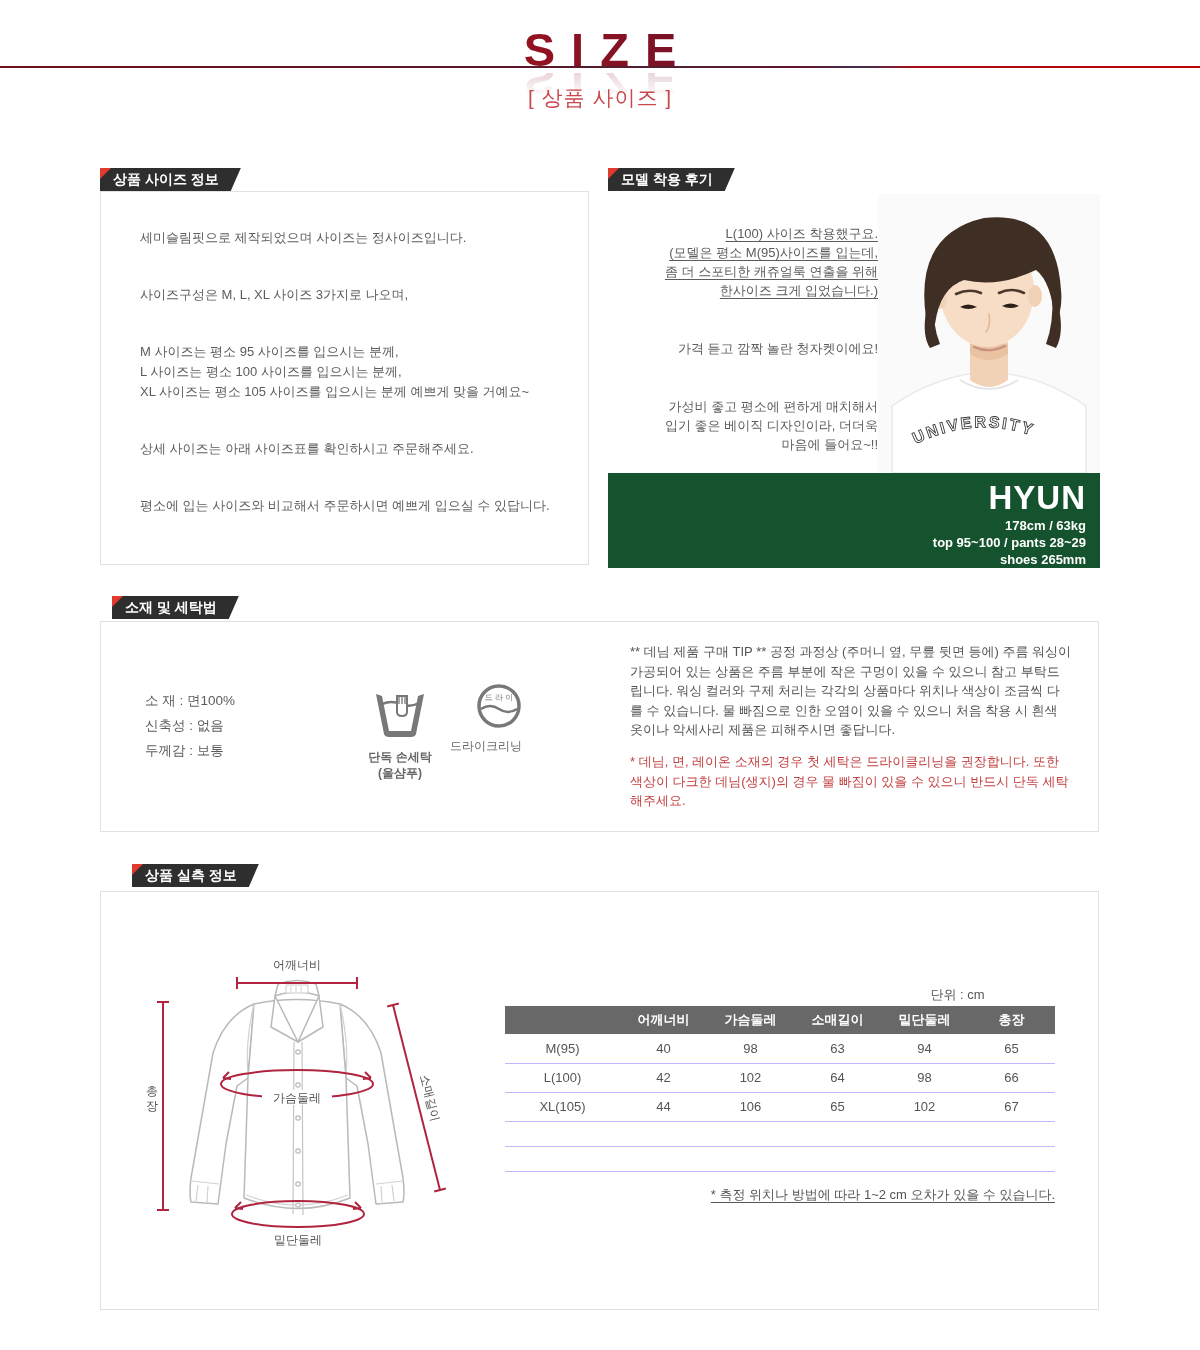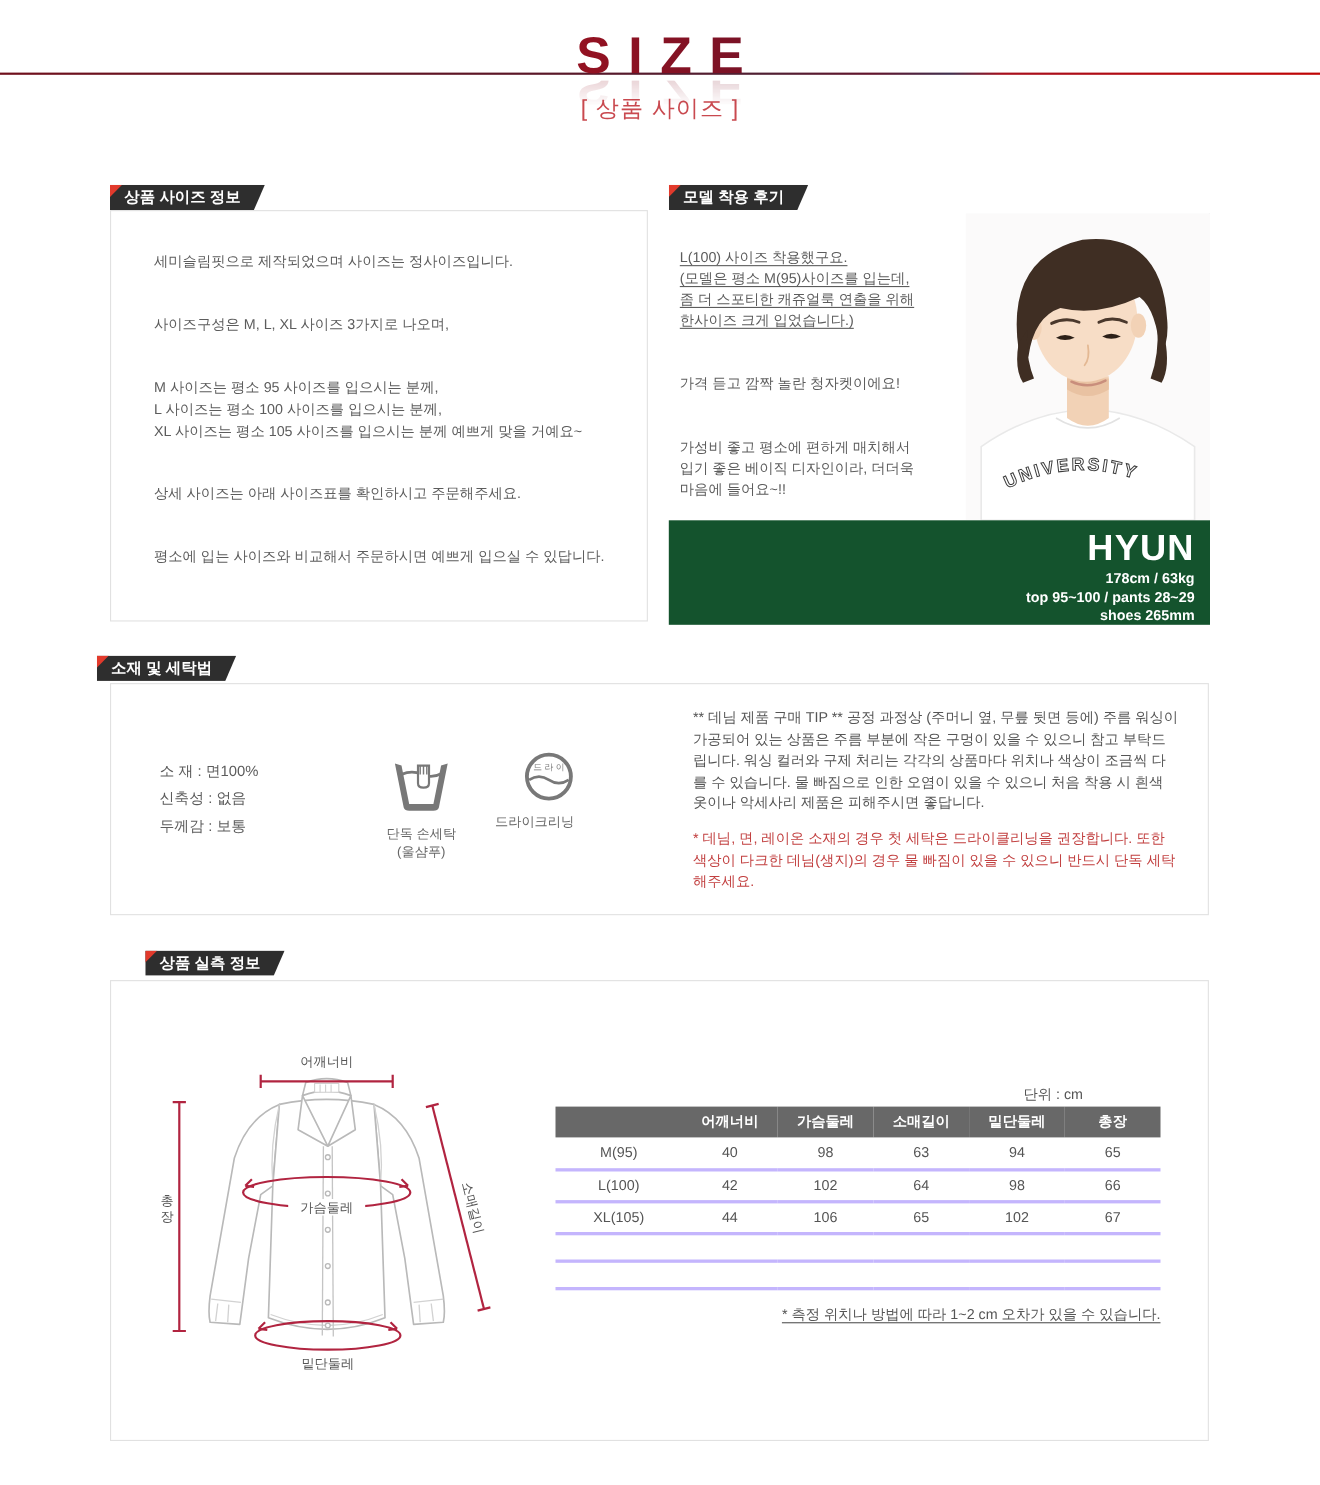--- a/index.html
+++ b/index.html
@@ -49,46 +49,46 @@
   #box-measure   { left:100px; top:891px; width:999px; height:419px; }
 
   .body-text { font-size:13px; color:#5c5c5c; line-height:20px; white-space:pre-line; }
 
   
   .size-info-text { position:absolute; left:140px; top:208px; width:430px; }
   .size-info-text p { margin-bottom:17px; }
 
   
   .review-text { position:absolute; left:618px; top:204px; width:260px; }
-  .review-text .blk { margin-bottom:19px; line-height:19px; }
+  .review-text .blk { margin-bottom:19px; line-height:19px;text-align:right; }
   .underlined { text-decoration:underline; text-underline-offset:3px; }
 
   .model-photo { position:absolute; left:878px; top:194px; width:222px; height:279px; background:#fbfafa; border-right:1px solid #eee; }
   .model-bar {
     position:absolute; left:608px; top:473px; width:492px; height:95px; background:#14532d;
     color:#fff; text-align:right; padding:7px 14px 0 0;
   }
   .model-name { font-size:33px; font-weight:bold; letter-spacing:1px; line-height:36px; }
   .model-stats { font-size:13px; font-weight:bold; line-height:17px; white-space:pre-line; margin-top:1px; }
 
   
   .specs { position:absolute; left:145px; top:688px; line-height:25px; font-size:13.5px; }
   .icon-group { position:absolute; text-align:center; }
-  #wash-group { left:335px; top:690px; width:96px; }
+  #wash-group { left:352px; top:690px; width:96px;font-weight:bold; }
   #dry-group  { left:448px; top:683px; width:74px;text-align:right; }
   .icon-label { font-size:12px; color:#666; line-height:16px; margin-top:5px; white-space:pre-line; }
   .tip-text { position:absolute; left:630px; top:642px; width:442px; font-size:13px; color:#555; line-height:19.5px; }
   .warning-text { position:absolute; left:630px; top:752px; width:442px; font-size:13px; color:#c24040; line-height:19.5px; }
 
   
   .shirt-diagram { position:absolute; left:128px; top:938px; }
   .unit-label { position:absolute; left:860px; top:986px; width:195px; text-align:center; font-size:13px; color:#555; }
   .size-table { position:absolute; left:505px; top:1006px; width:550px; border-collapse:collapse; table-layout:fixed; }
   .size-table th { background:#686868; color:#fff; font-size:13px; font-weight:bold; height:28px; text-align:center; }
-  .size-table td { height:29px; text-align:center; font-size:13px; color:#555; border-bottom:3px solid #c4b5fd; }
+  .size-table td { height:29px; text-align:center; font-size:13px; color:#555; border-bottom:1px solid #c4b5fd; }
   .size-table .spacer td { height:25px; }
   .col-label { width:115px; }
   .footnote { position:absolute; left:555px; top:1186px; width:500px; text-align:right; font-size:13px; color:#555; text-decoration:underline; text-underline-offset:3px; }
 
   svg text { font-family:"Liberation Sans","DejaVu Sans",sans-serif; }
 </style>
 </head>
 <body>
 
 <div class="page">
@@ -159,21 +159,21 @@
     </svg>
   </div>
 
   <div class="model-bar">
     <div class="model-name">HYUN</div>
     <div class="model-stats">178cm / 63kg
 top 95~100 / pants 28~29
 shoes 265mm</div>
   </div>
 
-  <div class="badge" style="left:88px; top:596px;">소재 및 세탁법</div>
+  <div class="badge" style="left:112px; top:596px;">소재 및 세탁법</div>
   <div class="panel" id="box-material"></div>
   <div class="specs body-text">소   재 : 면100%
 신축성 : 없음
 두께감 : 보통</div>
 
   <div class="icon-group" id="wash-group">
     <svg width="56" height="50" viewBox="0 0 56 50">
       <path d="M4,4 L12,44 Q13,47 17,47 L39,47 Q43,47 44,44 L52,4 L46,6 L39,41 L17,41 L10,6 Z" fill="#787878"></path>
       <path d="M10,14 Q20,10 28,14 Q38,18 47,13" fill="none" stroke="#787878" stroke-width="2.5"></path>
       <path d="M25,6 h10 v16 q0,4 -5,4 q-5,0 -5,-4 Z" fill="#ffffff" stroke="#787878" stroke-width="2"></path>

